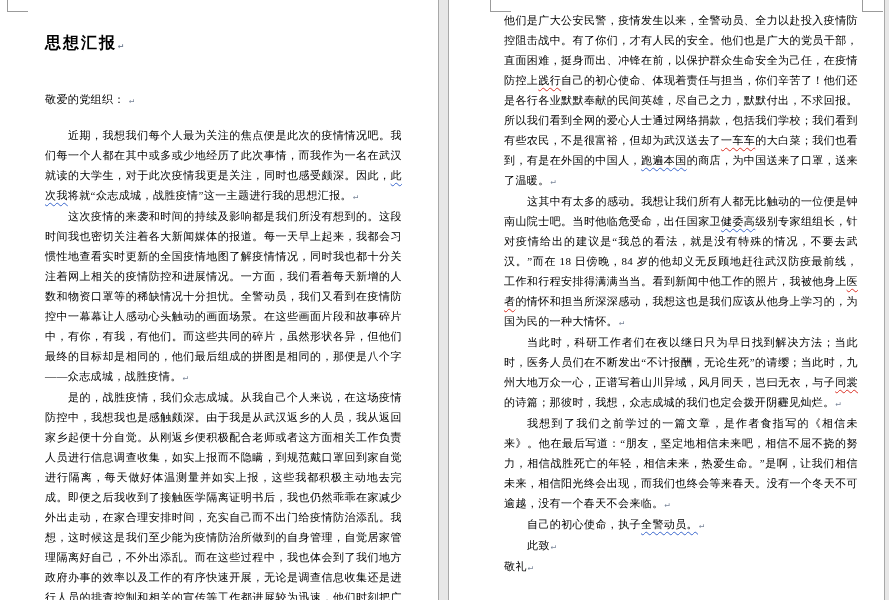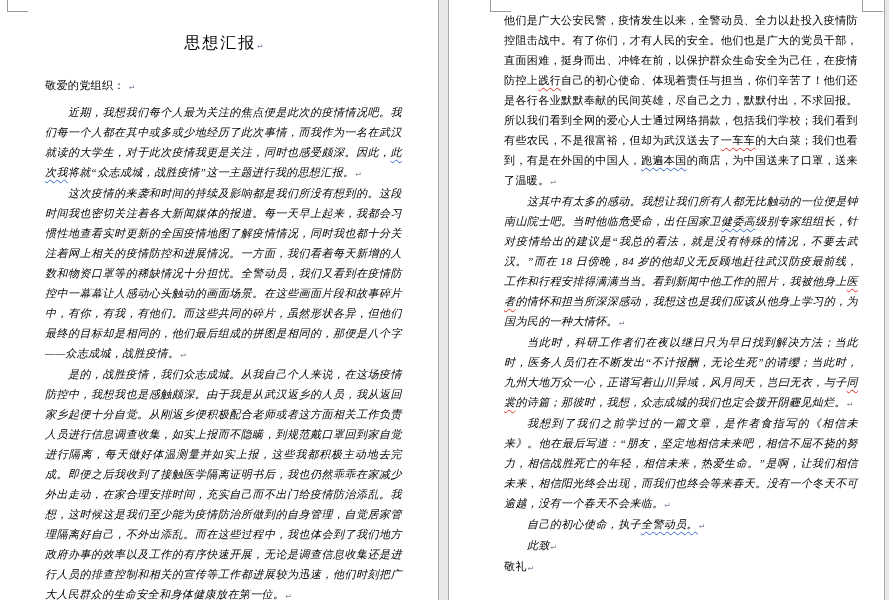--- a/index.html
+++ b/index.html
@@ -15,26 +15,26 @@
   .page-left{left:-1px;width:440px;}
   .page-right{left:448px;width:437px;}
   .inner{position:relative;}
   .inner-left{padding:38px 36px 0 45px;}
   .inner-right{padding:15px 26px 0 55px;}
   .doc{
     margin:0;font-size:11px;line-height:20px;color:#000;
     text-align:justify;text-justify:inter-ideograph;
     letter-spacing:0.4px;
   }
-  .indent{text-indent:23px;font-style:italic;}
+  .indent{text-indent:23px;}
   .doc-title{
-    text-align:center;font-weight:normal;font-size:16px;letter-spacing:2px;
-    margin:0 0 21px 0;color:#000;
+    text-align:left;font-weight:bold;font-size:16px;letter-spacing:2px;
+    margin:0 0 35px 0;color:#000;
   }
-  .salutation{margin-bottom:6px;}
+  .salutation{margin-bottom:15px;}
   .pmark{
     color:#7a8699;font-size:9px;letter-spacing:0;
     font-family:"DejaVu Sans Mono",monospace;padding-left:1px;
   }
   .wavy-blue{
     text-decoration:underline;text-decoration-style:wavy;
     text-decoration-color:#3a66cc;text-decoration-thickness:1px;
     text-underline-offset:3px;
   }
   .wavy-red{

